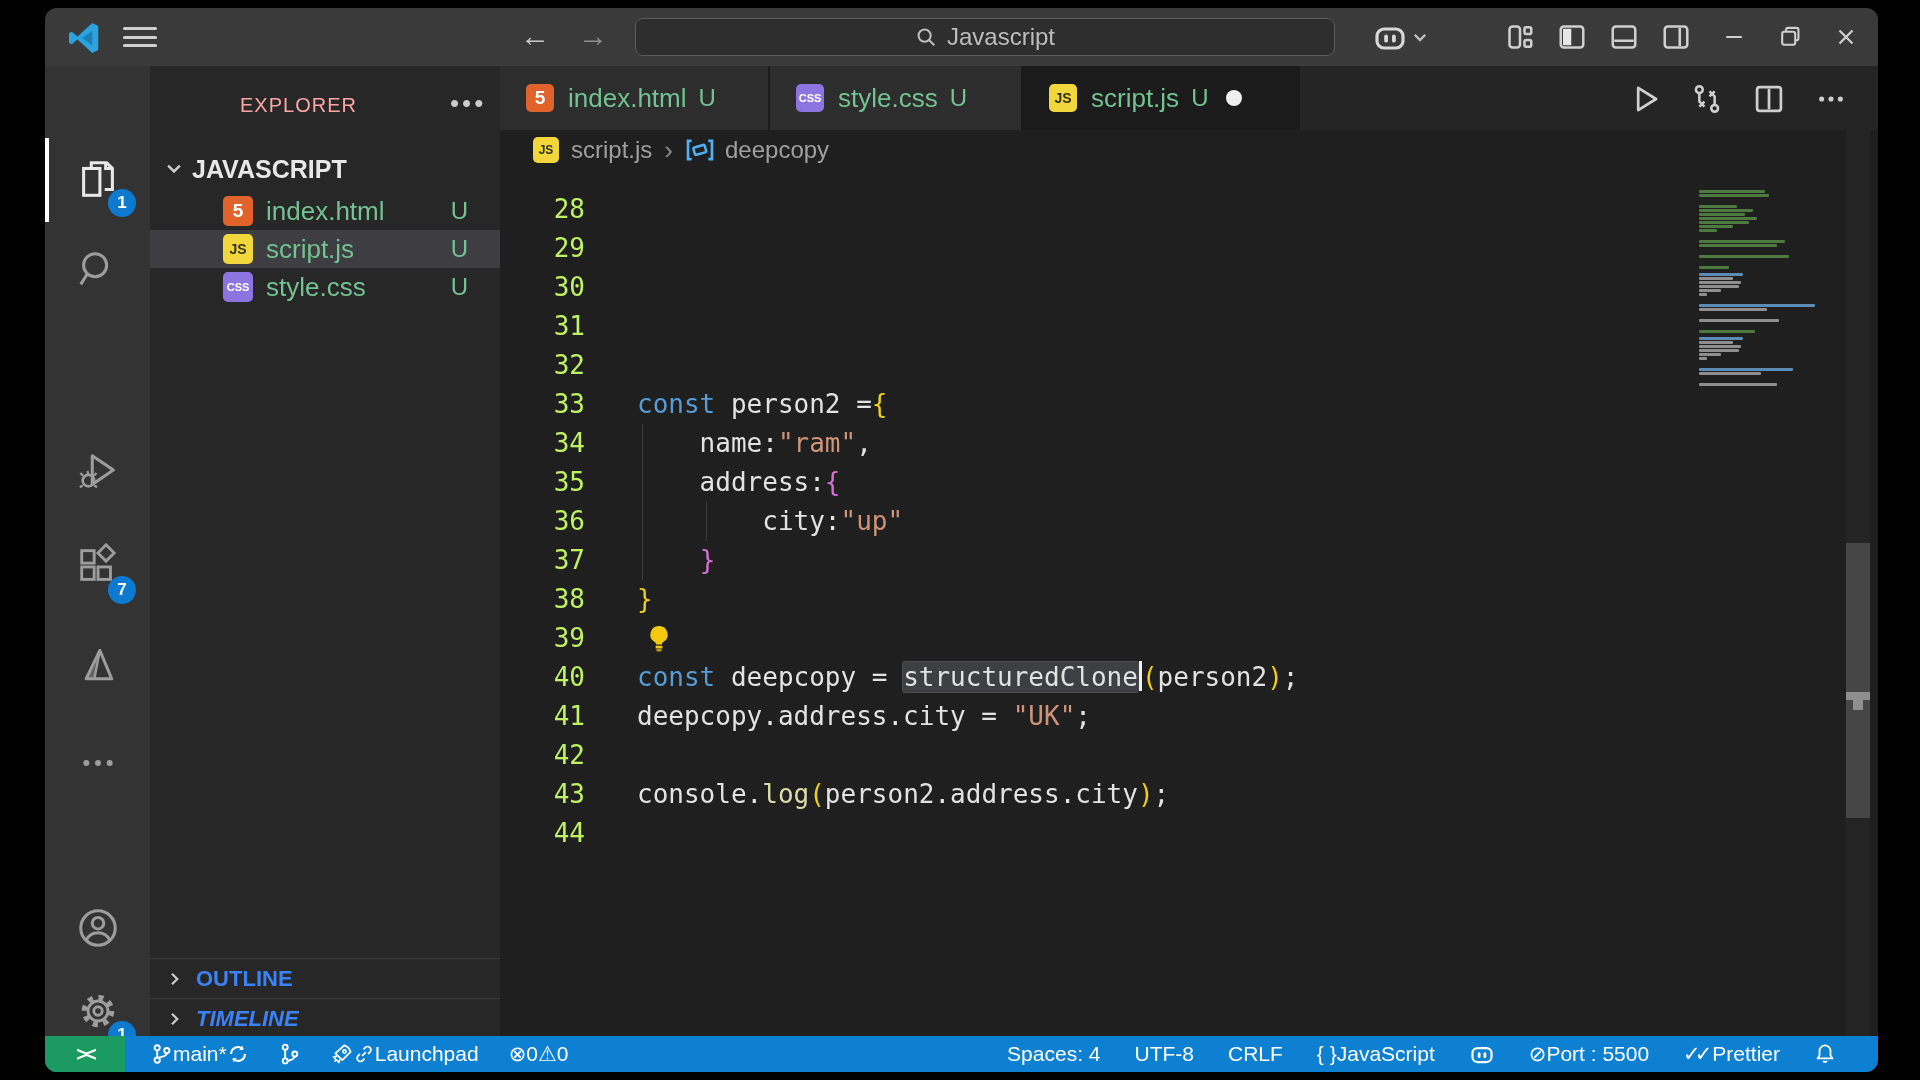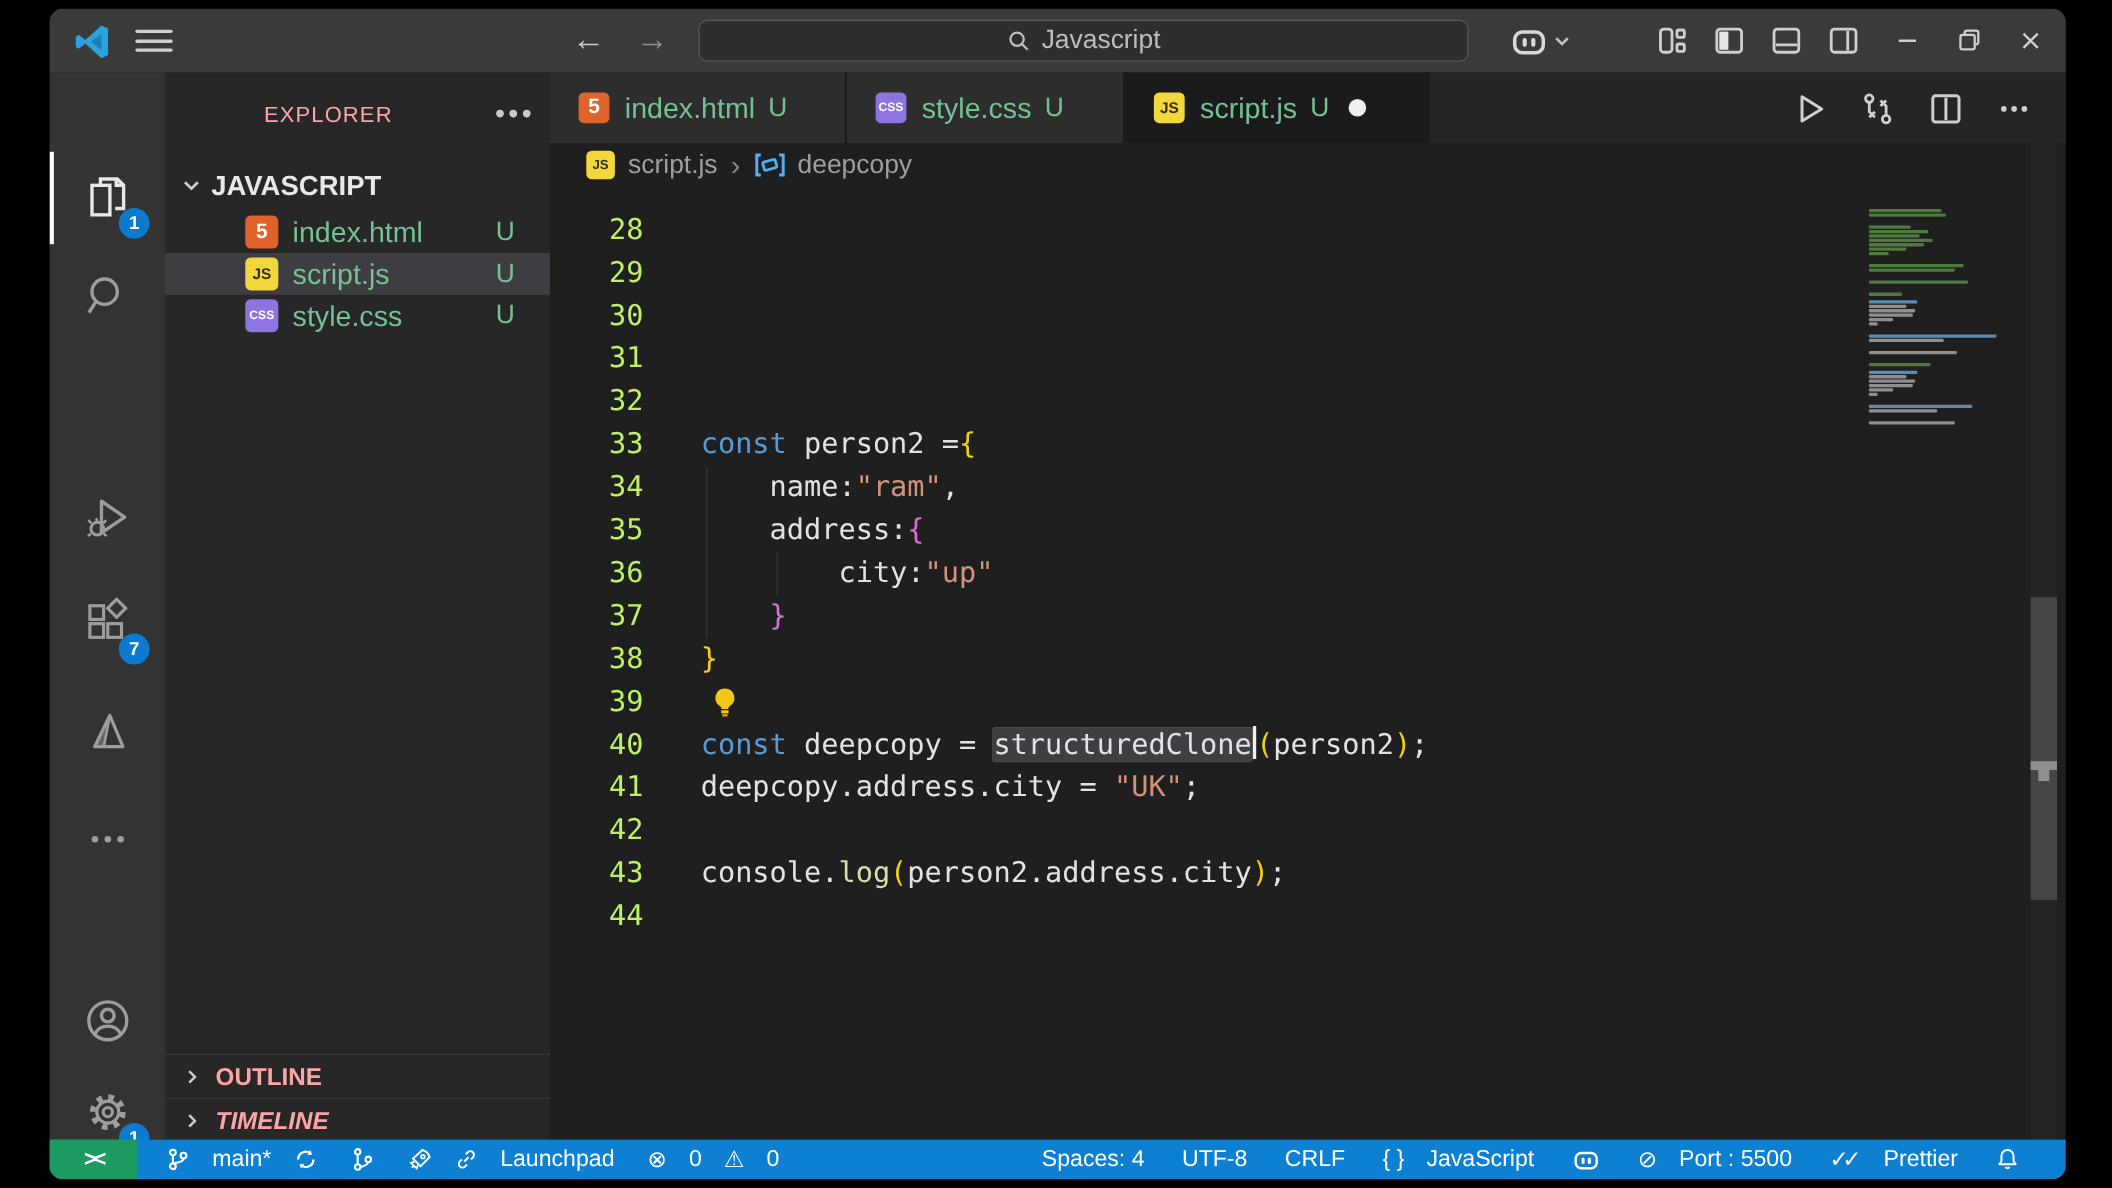--- a/index.html
+++ b/index.html
@@ -47,21 +47,21 @@
   .file-row { position:absolute; left:0; width:350px; height:38px; display:flex; align-items:center; }
   .file-row.selected { background:#3d3d42; }
   .fi { width:30px; height:30px; border-radius:5px; margin-left:73px; margin-right:13px;
         display:flex; align-items:center; justify-content:center; font-weight:bold; flex:none; }
   .fi-html { background:#e0632b; color:#fff; font-size:19px; }
   .fi-js   { background:#f2d73c; color:#33311a; font-size:14px; }
   .fi-css  { background:#8d74e0; color:#fff; font-size:11px; }
   .file-name { color:#74c292; font-size:26px; flex:1; }
   .file-status { color:#74c292; font-size:24px; margin-right:32px; }
   .sb-section { position:absolute; left:0; width:350px; height:40px; border-top:1px solid #3b3b3b;
-                display:flex; align-items:center; color:#fca5a5; font-weight:bold; font-size:22px; }
+                display:flex; align-items:center; color:#3b82f6; font-weight:bold; font-size:22px; }
   .sb-section .chev { margin:0 12px 0 16px; color:#cccccc; }
 
   
   .tabbar { position:absolute; left:455px; top:58px; right:0; height:64px; background:#252525; }
   .tab { position:absolute; top:0; height:64px; display:flex; align-items:center; background:#2d2d2d;
          border-right:2px solid #1b1b1b; }
   .tab.active { background:#1b1b1b; }
   .tab .fi { margin-left:26px; margin-right:14px; width:28px; height:28px; }
   .tab-name { color:#74c292; font-size:26px; }
   .tab-status { color:#74c292; font-size:24px; margin-left:12px; }
@@ -101,21 +101,21 @@
   
   .statusbar { position:absolute; left:0; bottom:0; width:100%; height:36px; background:#0e80d2;
                color:#fff; font-size:21px; }
   .remote { position:absolute; left:0; top:0; width:80px; height:36px; background:#1b9a61;
             display:flex; align-items:center; justify-content:center; color:#fff; }
   .remote-glyph { font-weight:bold; font-size:20px; letter-spacing:-3px; }
   .sb-left { position:absolute; left:80px; top:0; height:36px; display:flex; align-items:center;
              gap:30px; padding-left:26px; }
   .sb-right { position:absolute; right:0; top:0; height:36px; display:flex; align-items:center;
               gap:34px; padding-right:42px; }
-  .sb-item { display:flex; align-items:center; gap:20px; white-space:nowrap; }
+  .sb-item { display:flex; align-items:center; gap:0; white-space:nowrap; }
   .tglyph { font-size:21px; } .dc { letter-spacing:-6px; margin-right:6px; }
   svg { display:block; }
 </style>
 </head>
 <body>
 
 <div class="window">
 
   <div class="titlebar">
     <svg class="vscode-logo" viewBox="0 0 24 24">

